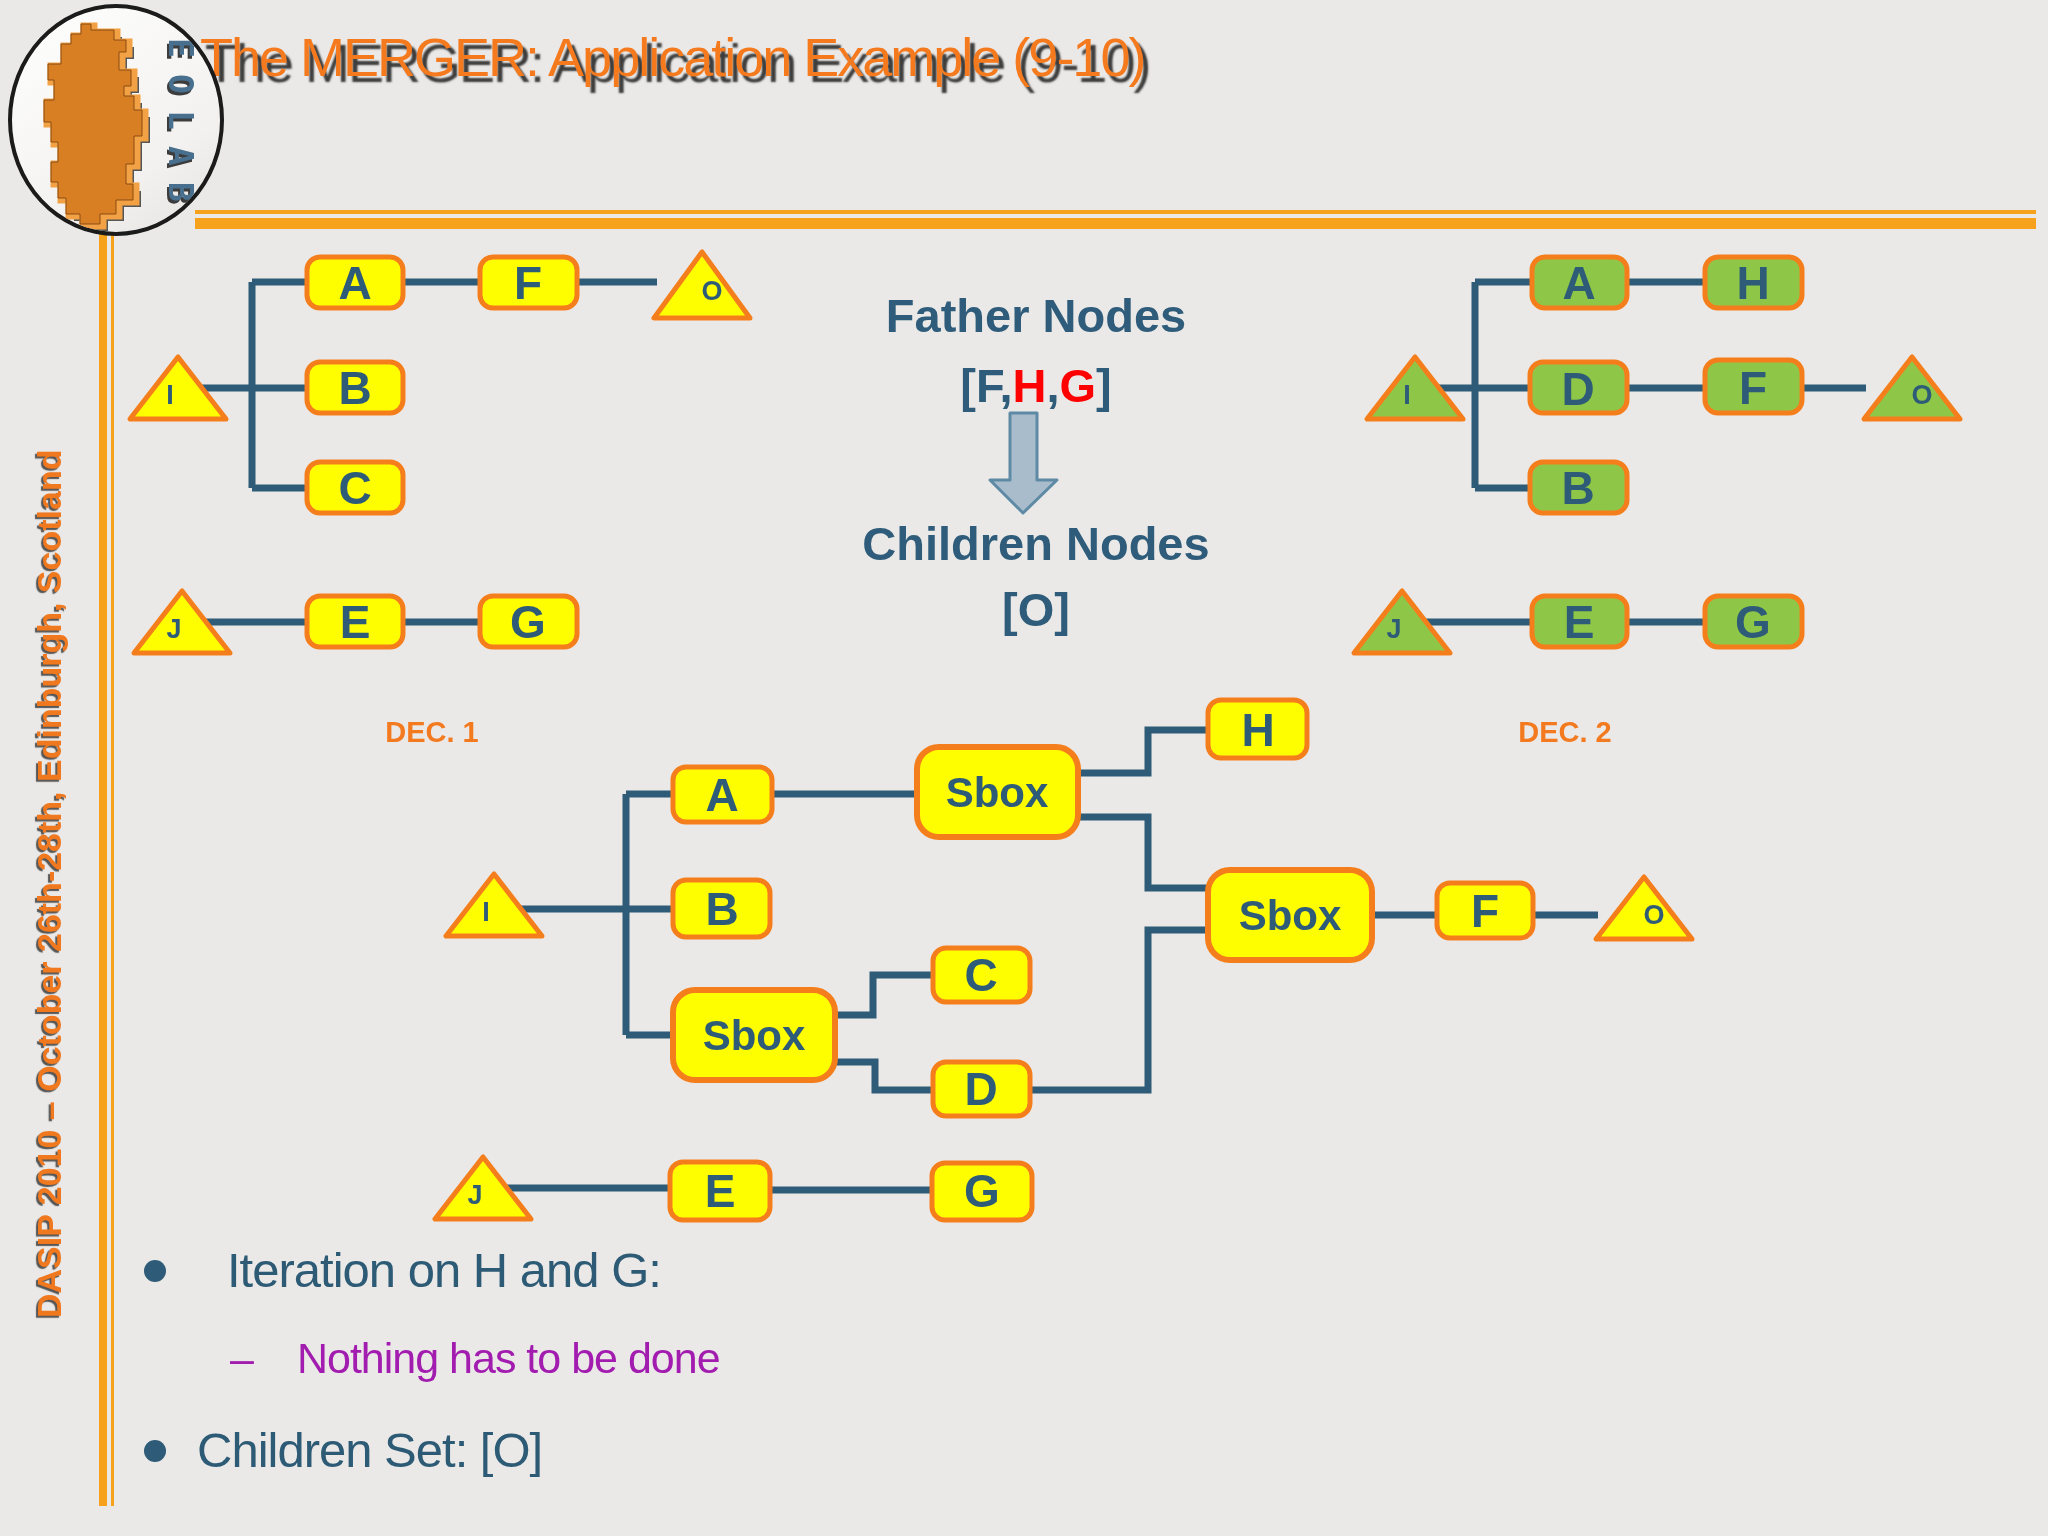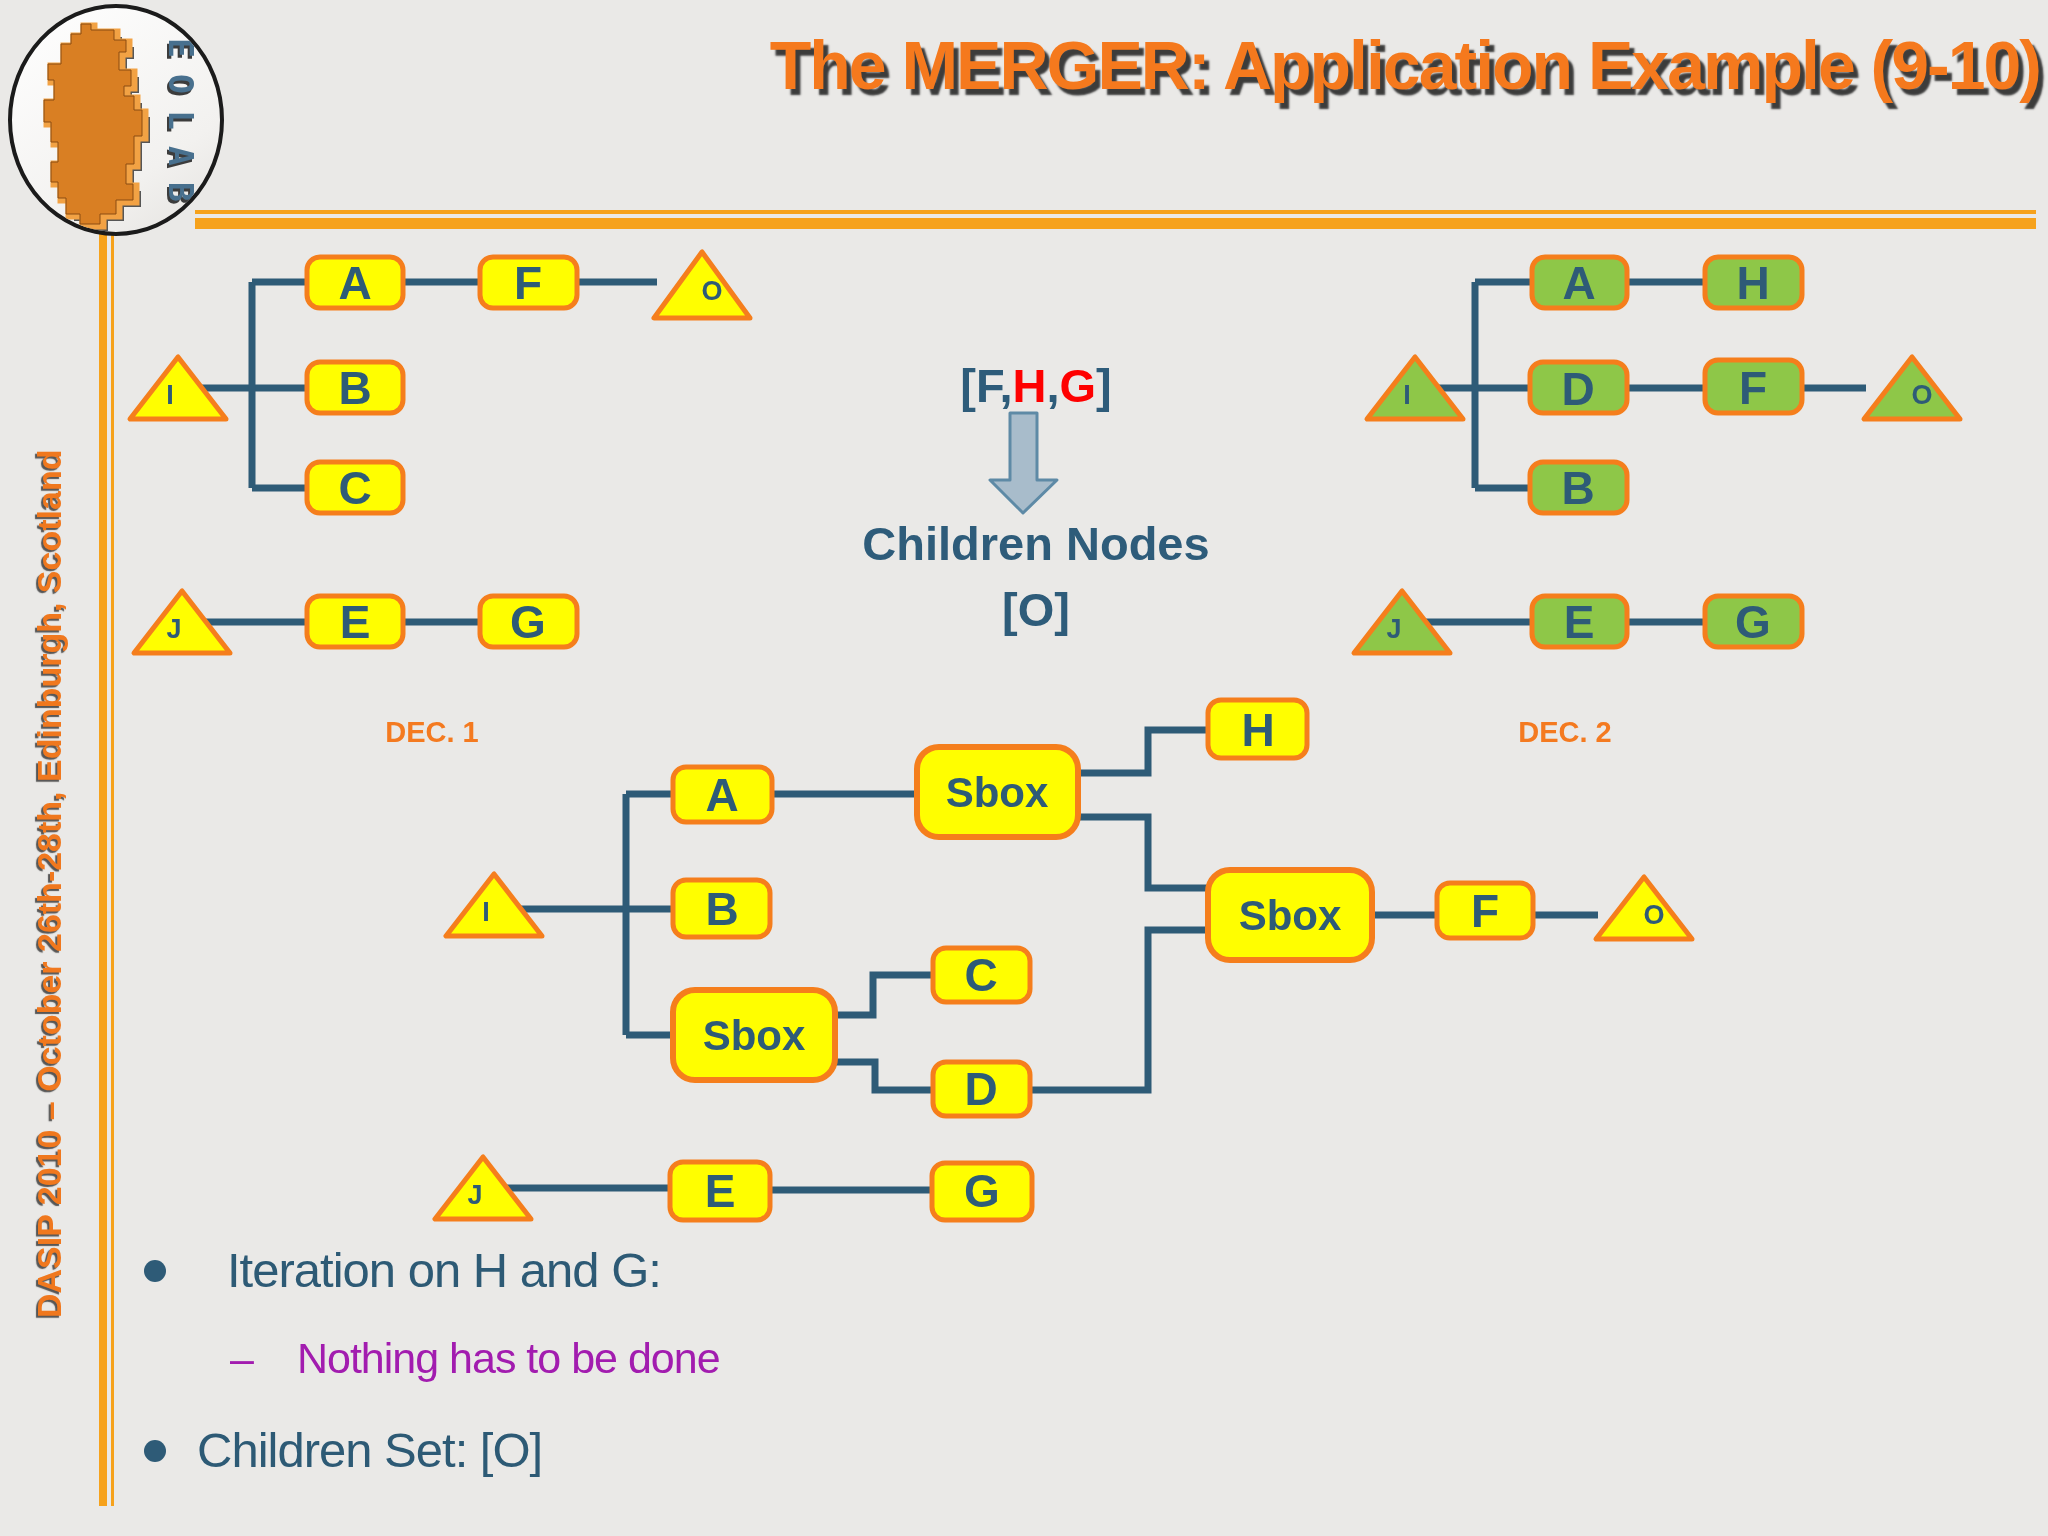--- a/index.html
+++ b/index.html
@@ -4,21 +4,21 @@
 <style>
   html,body{margin:0;padding:0;background:#cfcfcf;}
   .slide{
     position:relative;width:2048px;height:1536px;overflow:hidden;
     background:#EAE9E7;
     font-family:"Liberation Sans", sans-serif;
   }
   
   .title{
     position:absolute;left:200px;top:26px;width:1840px;height:110px;
-    text-align:right;font-size:68px;font-weight:bold;letter-spacing:-2px;
+    text-align:left;font-size:54px;font-weight:normal;letter-spacing:-2px;
     color:#F5791D;text-shadow:5px 6px 2px rgba(45,45,45,0.92);
     white-space:nowrap;
   }
   .hrule-thin{position:absolute;left:195px;top:210px;width:1841px;height:4px;background:#F6A21C;}
   .hrule-thick{position:absolute;left:195px;top:218px;width:1841px;height:11px;background:#F6A21C;}
   .vrule-thick{position:absolute;left:99px;top:214px;width:8px;height:1292px;background:#F6A21C;}
   .vrule-thin{position:absolute;left:111px;top:214px;width:3px;height:1292px;background:#F6A21C;}
   
   .logo{
     position:absolute;left:8px;top:4px;width:208px;height:224px;
@@ -209,20 +209,21 @@
       <text class="sboxtext" x="754" y="1050">Sbox</text>
       <text class="sboxtext" x="1290" y="930">Sbox</text>
       <text class="tritext" x="486" y="921">I</text>
       <text class="tritext" x="1654" y="924">O</text>
       <text class="tritext" x="475" y="1204">J</text>
     </g>
 
     <polygon points="1010,413 1037,413 1037,480 1057,480 1023,513 990,480 1010,480" fill="#A8BCCB" stroke="#5E8AA6" stroke-width="3" stroke-linejoin="round"></polygon>
   </svg>
 
+  <div class="center-col father-label">Father Nodes</div>
   <div class="center-col father-set"><span>[F,</span><span class="red">H</span><span>,</span><span class="red">G</span><span>]</span></div>
   <div class="center-col children-label">Children Nodes</div>
   <div class="center-col children-set">[O]</div>
 
   <div class="bullet-dot" style="left:144px;top:1260px;"></div>
   <div class="bullet-text" style="left:227px;top:1242px;">Iteration on H and G:</div>
   <div class="sub-bullet" style="left:230px;top:1334px;"><span class="dash">–</span><span>Nothing has to be done</span></div>
   <div class="bullet-dot" style="left:144px;top:1440px;"></div>
   <div class="bullet-text" style="left:197px;top:1422px;">Children Set: [O]</div>
 

